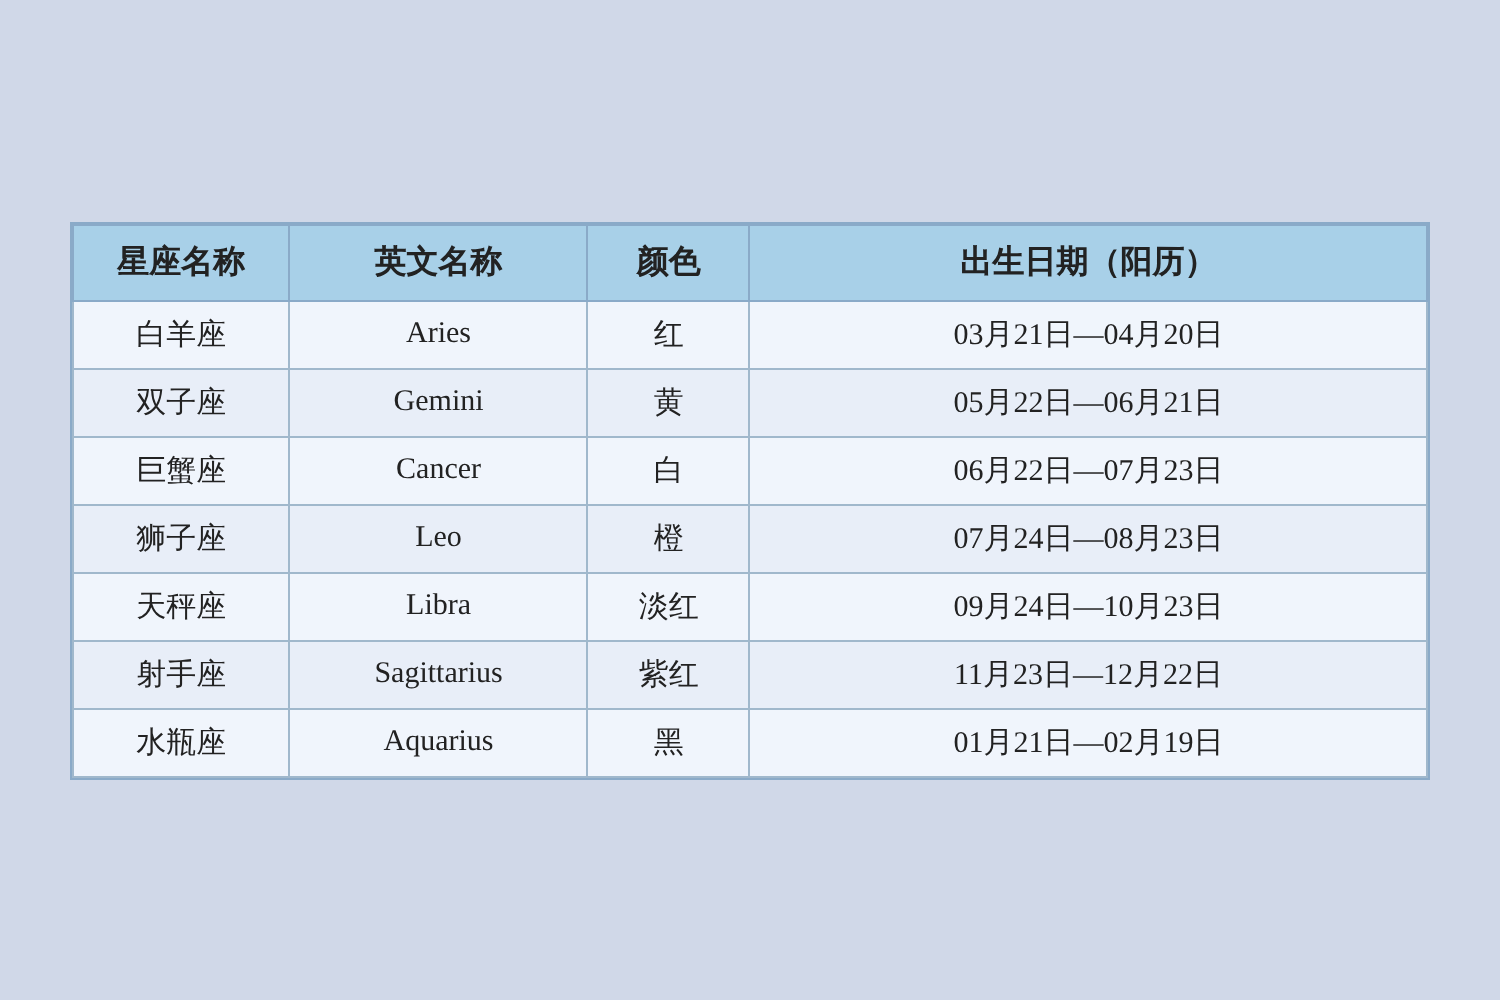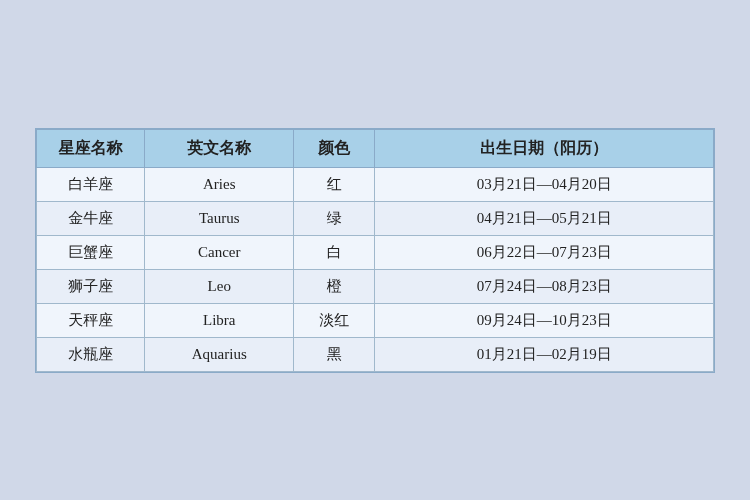--- a/index.html
+++ b/index.html
@@ -71,44 +71,50 @@
       </tr>
     </thead>
     <tbody id="table-body">
     <tr>
           <td>白羊座</td>
           <td>Aries</td>
           <td>红</td>
           <td>03月21日—04月20日</td>
         </tr>
         <tr>
-          <td>金牛座</td>
-          <td>Taurus</td>
-          <td>绿</td>
-          <td>04月21日—05月21日</td>
+          <td>双子座</td>
+          <td>Gemini</td>
+          <td>黄</td>
+          <td>05月22日—06月21日</td>
         </tr>
         <tr>
           <td>巨蟹座</td>
           <td>Cancer</td>
           <td>白</td>
           <td>06月22日—07月23日</td>
         </tr>
         <tr>
           <td>狮子座</td>
           <td>Leo</td>
           <td>橙</td>
           <td>07月24日—08月23日</td>
         </tr>
         <tr>
           <td>天秤座</td>
           <td>Libra</td>
           <td>淡红</td>
           <td>09月24日—10月23日</td>
         </tr>
         <tr>
+          <td>射手座</td>
+          <td>Sagittarius</td>
+          <td>紫红</td>
+          <td>11月23日—12月22日</td>
+        </tr>
+        <tr>
           <td>水瓶座</td>
           <td>Aquarius</td>
           <td>黑</td>
           <td>01月21日—02月19日</td>
         </tr>
       </tbody>
   </table>
 </div>
 
 </body></html>

